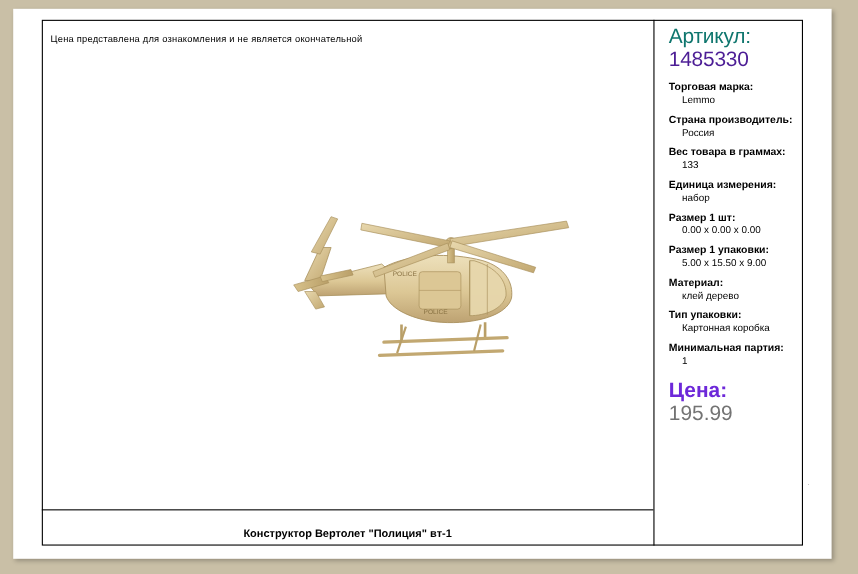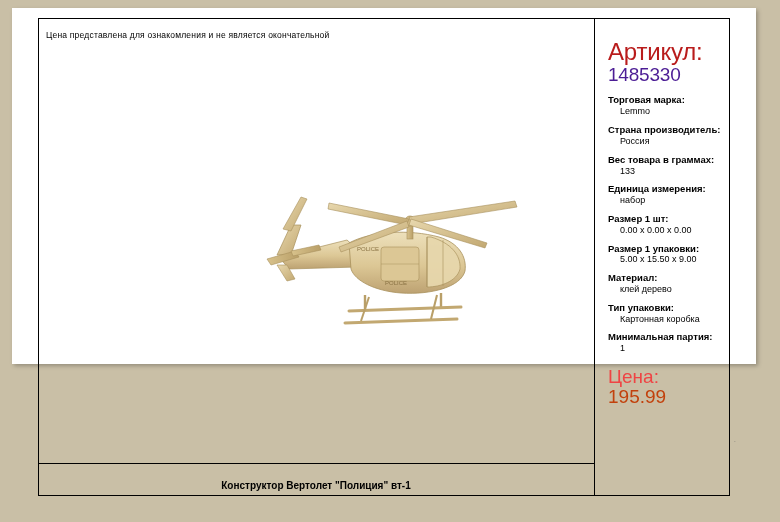--- a/index.html
+++ b/index.html
@@ -11,21 +11,21 @@
     height: 522px;
     background: #c9bfa6;
     font-family: "Liberation Sans", sans-serif;
     overflow: hidden;
   }
   .page {
     position: absolute;
     left: 12px;
     top: 8px;
     width: 744px;
-    height: 356px;
+    height: 500px;
     background: #ffffff;
     box-shadow: 2px 2px 4px rgba(0,0,0,0.25);
   }
   .inner-border {
     position: absolute;
     left: 26px;
     top: 10px;
     width: 692px;
     height: 478px;
     border: 1px solid #000000;
@@ -82,25 +82,24 @@
     height: 150px;
   }
   
   .specs {
     position: absolute;
     left: 596px;
     top: 16px;
     width: 148px;
   }
   .artikul-label {
-    font-size: 24px;
-    color: #b91c1c;
+    font-size: 19px;
+    color: #0f766e;
     line-height: 1.08;
     letter-spacing: -0.2px;
-    margin-top: 15px;
   }
   .artikul-value {
     font-size: 19px;
     color: #4c1d95;
     line-height: 1.08;
     letter-spacing: -0.2px;
     margin-bottom: 9px;
   }
   .spec-row {
     margin-bottom: 6.5px;
@@ -117,26 +116,27 @@
     color: #000;
     line-height: 1.25;
     display: block;
     padding-left: 12px;
   }
   .price-block {
     margin-top: 12px;
   }
   .price-label {
     font-size: 19px;
-    color: #ef4444;
-    line-height: 1.08;
+    color: #6d28d9;
+    line-height: 1.08;
+    font-weight: bold;
   }
   .price-value {
     font-size: 19px;
-    color: #c2410c;
+    color: #737373;
     line-height: 1.08;
   }
   .tiny-mark {
     position: absolute;
     left: 722px;
     top: 428px;
     font-size: 5px;
     color: #666;
   }
 </style>

